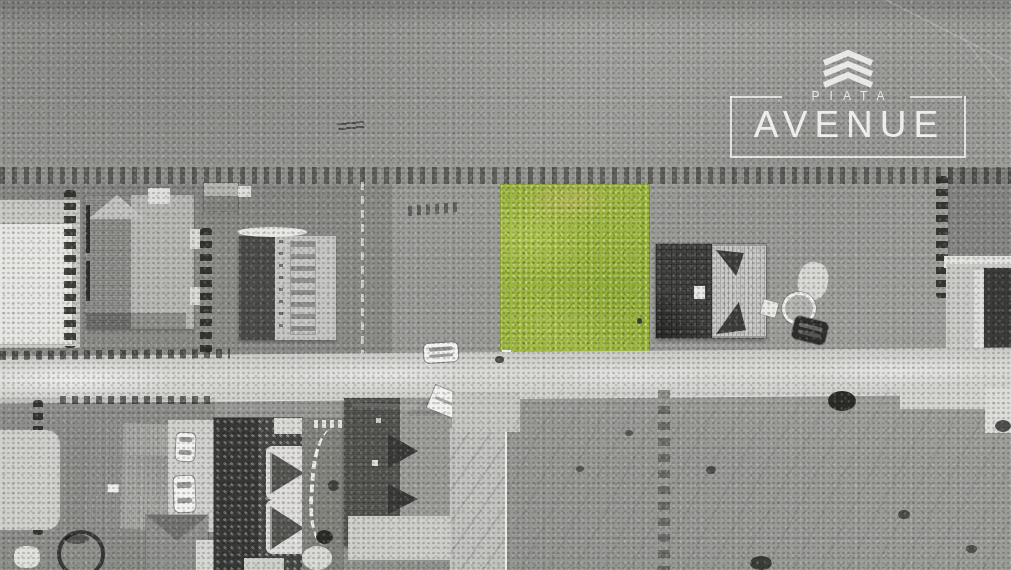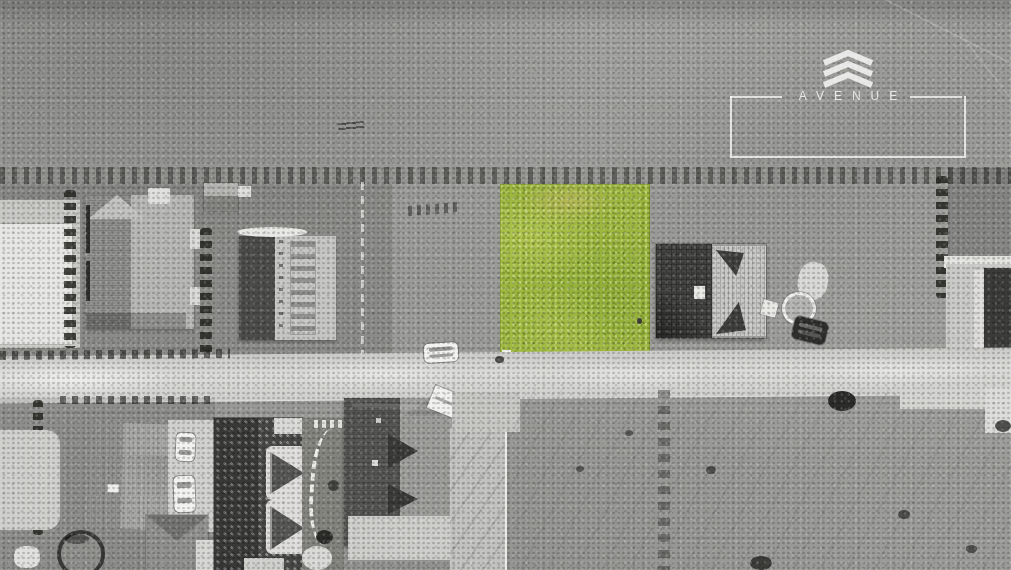--- a/index.html
+++ b/index.html
@@ -237,16 +237,17 @@
     <svg style="position:absolute;left:50%;top:0;transform:translateX(-50%);" width="58" height="42" viewBox="0 0 58 42">
       <g fill="none" stroke="rgba(255,255,255,.78)" stroke-width="6">
         <path d="M5 13 L29 3 L53 13"></path>
         <path d="M5 24 L29 14 L53 24"></path>
         <path d="M5 35 L29 25 L53 35"></path>
       </g>
     </svg>
     <div class="box"></div>
     <div class="tseg" style="left:4px;width:52px;"></div>
     <div class="tseg" style="left:184px;width:52px;"></div>
-    <div class="brand-top">AVENUE</div>
+    <div class="brand-top">PIATA</div>
+    <div class="brand-main">AVENUE</div>
   </div>
 
 </div>
 
 </body></html>

